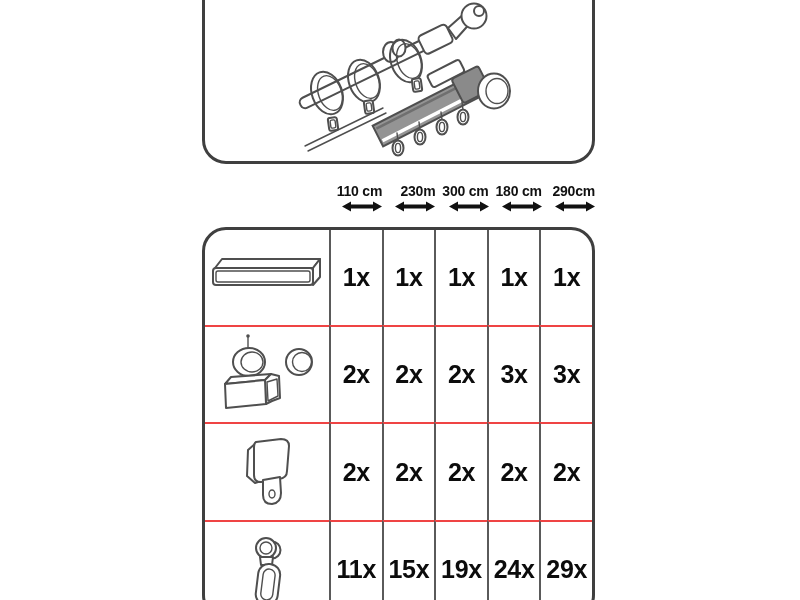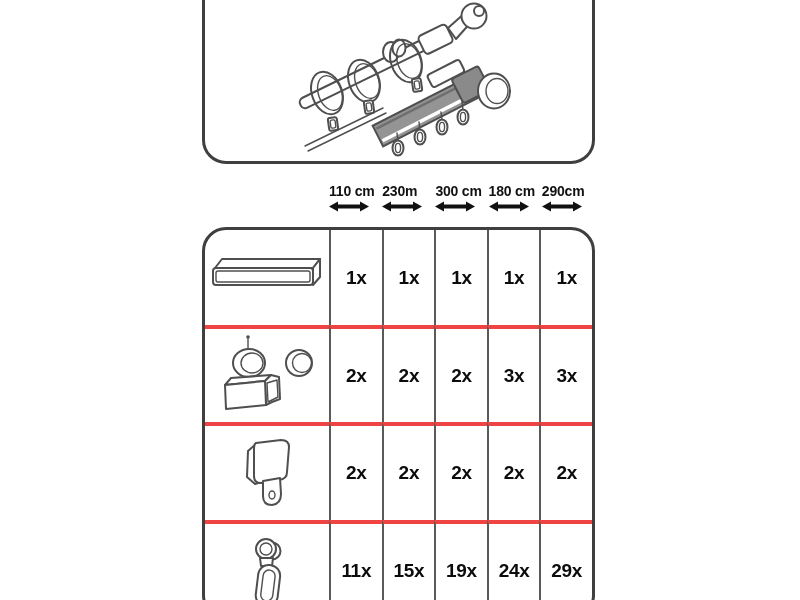--- a/index.html
+++ b/index.html
@@ -6,32 +6,32 @@
   .canvas{position:relative;width:800px;height:600px;background:#fff;overflow:hidden;
           font-family:"Liberation Sans",sans-serif;color:#111;}
 
   
   .illu-box{position:absolute;left:202px;top:-28px;width:393px;height:192px;
             border:3px solid #3f3f3f;border-radius:24px;background:#fff;box-sizing:border-box;}
   .illu-box svg{position:absolute;left:0;top:0;}
 
   
   .headers{position:absolute;left:329px;top:183px;width:266px;height:34px;display:flex;}
-  .hcol{flex:1;display:flex;flex-direction:column;align-items:flex-start;gap:2px;}
+  .hcol{flex:1;display:flex;flex-direction:column;align-items:flex-end;gap:2px;}
   .hcol .lbl{font-size:14px;font-weight:700;white-space:nowrap;letter-spacing:-0.2px;}
 
   
   .ptable{position:absolute;left:202px;top:227px;width:393px;height:392px;
           border:3px solid #3f3f3f;border-radius:24px;background:#fff;box-sizing:border-box;
           overflow:hidden;display:grid;grid-template-columns:124px repeat(5,1fr);
           grid-template-rows:95px 97px 98px 1fr;}
   .cell{display:flex;align-items:center;justify-content:center;box-sizing:border-box;}
   .cell.bl{border-left:2px solid #5a5a5a;}
-  .cell.bt{border-top:4px solid #ef4444;}
-  .qty{font-size:19px;font-weight:700;color:#0c0c0c;letter-spacing:-0.3px;}
+  .cell.bt{border-top:2px solid #ef4444;}
+  .qty{font-size:25px;font-weight:700;color:#0c0c0c;letter-spacing:-0.3px;}
 
   .arrow-svg{display:block;}
   .draw{stroke:#4f4f4f;stroke-width:2;fill:#fff;stroke-linejoin:round;stroke-linecap:round;}
   .draw-thin{stroke:#4f4f4f;stroke-width:1.4;fill:none;stroke-linejoin:round;stroke-linecap:round;}
   .nofill{fill:none;}
 </style>
 </head>
 <body>
 
 <div class="canvas">

